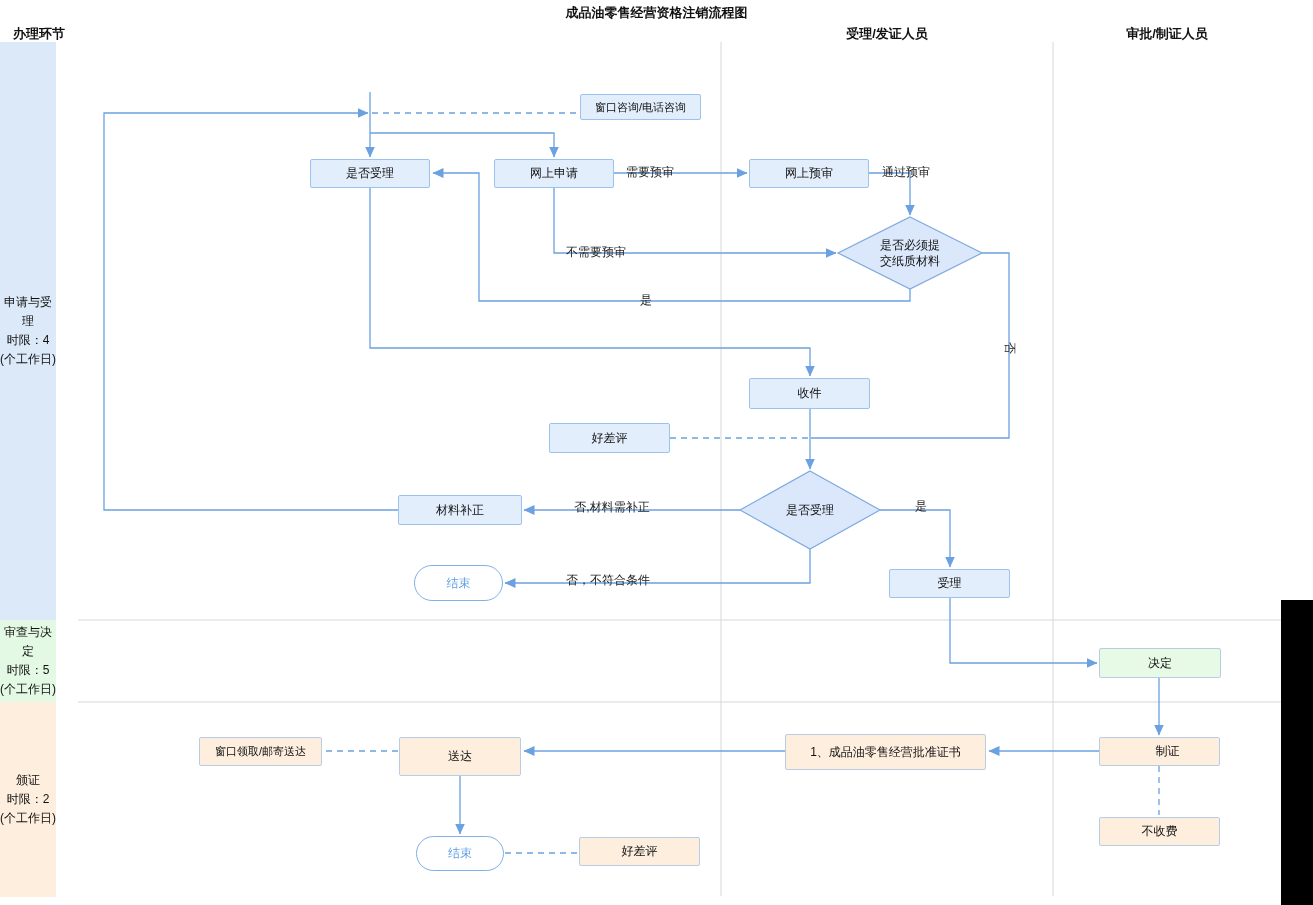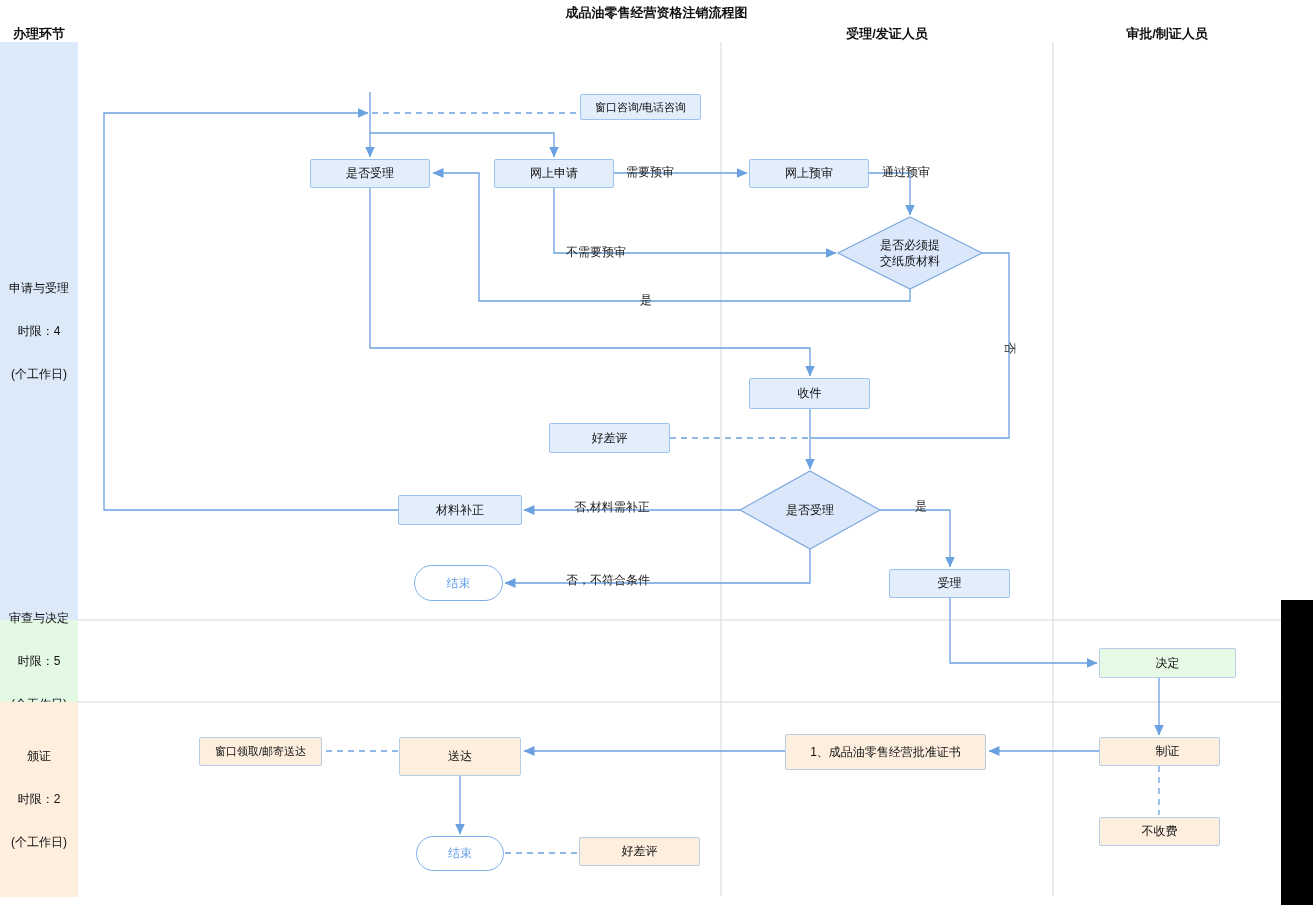--- a/index.html
+++ b/index.html
@@ -1,23 +1,23 @@
 <!DOCTYPE html>
 <html style="--band-blue: #dbe9f9; --band-green: #e4f9e4; --band-peach: #fdeede; --node-blue-fill: #e3eefc; --node-blue-stroke: #9cc3f0; --diamond-fill: #dbe8fb; --diamond-stroke: #7ea9e0; --node-green-fill: #e6fae6; --node-peach-fill: #fdeede; --node-soft-stroke: #b7cde6; --pill-stroke: #7fb0e8; --pill-text: #5f9de8; --connector: #6ba1e0; --grid: #d7d7d7; --black-bar: #000000;"><head>
 <meta charset="utf-8">
 <style>
   html,body{margin:0;padding:0;background:#fff;}
   #stage{position:relative;width:1313px;height:905px;background:#fff;overflow:hidden;
          font-family:"Liberation Sans","DejaVu Sans",sans-serif;color:#111;}
   .title{position:absolute;top:4px;left:0;width:100%;text-align:center;
          font-size:13px;font-weight:bold;}
   .colhead{position:absolute;top:25px;font-size:13px;font-weight:bold;text-align:center;}
-  .band{position:absolute;left:0;width:78px;display:flex;flex-direction:column;
+  .band{position:absolute;left:0;width:56px;display:flex;flex-direction:column;
         align-items:center;justify-content:center;text-align:center;
-        font-size:12px;line-height:19px;gap:24px;}
+        font-size:12px;line-height:19px;}
   .band-blue{background:var(--band-blue);}
   .band-green{background:var(--band-green);}
   .band-peach{background:var(--band-peach);}
   svg.wires{position:absolute;left:0;top:0;pointer-events:none;}
   .grid{stroke:var(--grid);stroke-width:1;}
   .edge{stroke:var(--connector);stroke-width:1.3;fill:none;}
   .edge.dash{stroke-dasharray:6 5;}
   .arrfill{fill:var(--connector);}
   .dia{fill:var(--diamond-fill);stroke:var(--diamond-stroke);stroke-width:1.2;}
   .node{position:absolute;box-sizing:border-box;display:flex;align-items:center;
@@ -116,21 +116,21 @@
   <div class="node blue" style="left:749px;top:378px;width:121px;height:31px;">收件</div>
   <div class="node blue" style="left:549px;top:423px;width:121px;height:30px;">好差评</div>
   <div class="node blue" style="left:398px;top:495px;width:124px;height:30px;">材料补正</div>
 
   <div class="dtext" style="left:750px;top:498px;width:120px;height:24px;">
     <span>是否受理</span>
   </div>
 
   <div class="node pill" style="left:414px;top:565px;width:89px;height:36px;">结束</div>
   <div class="node blue" style="left:889px;top:569px;width:121px;height:29px;">受理</div>
-  <div class="node green" style="left:1099px;top:648px;width:137px;height:30px;">决定</div>
+  <div class="node green" style="left:1099px;top:648px;width:122px;height:30px;">决定</div>
   <div class="node peach" style="left:1099px;top:737px;width:121px;height:29px;padding-left:16px;">制证</div>
   <div class="node peach" style="left:785px;top:734px;width:201px;height:36px;">1、成品油零售经营批准证书</div>
   <div class="node peach" style="left:399px;top:737px;width:122px;height:39px;">送达</div>
   <div class="node peach" style="left:199px;top:737px;width:123px;height:29px;font-size:11px;">窗口领取/邮寄送达</div>
   <div class="node pill" style="left:416px;top:836px;width:88px;height:35px;">结束</div>
   <div class="node peach" style="left:579px;top:837px;width:121px;height:29px;">好差评</div>
   <div class="node peach" style="left:1099px;top:817px;width:121px;height:29px;">不收费</div>
 
   <div class="elabel" style="left:650px;top:172px;">需要预审</div>
   <div class="elabel" style="left:906px;top:172px;">通过预审</div>

